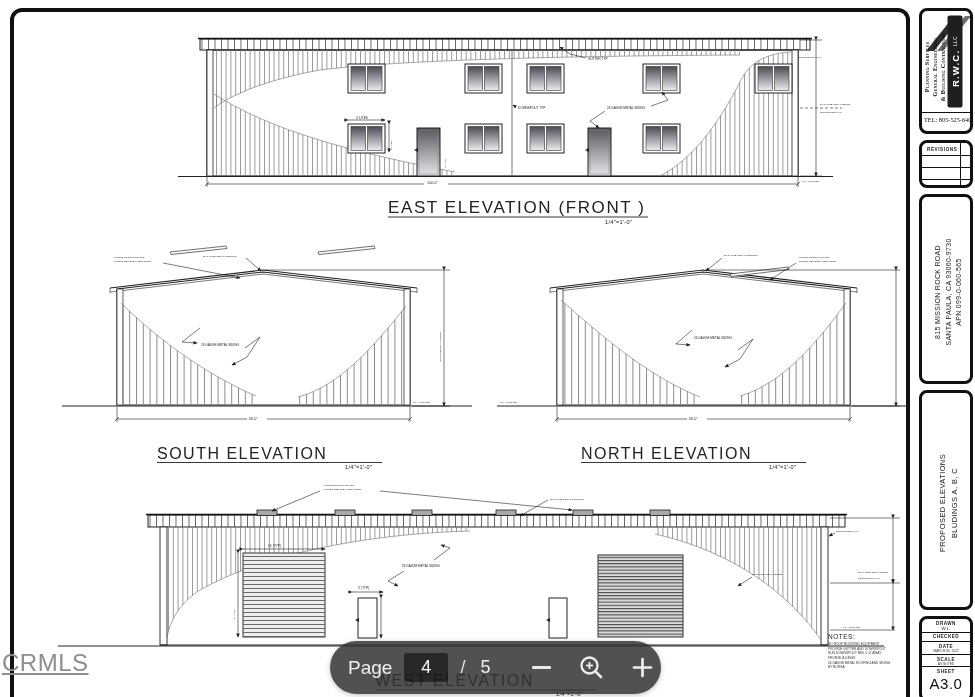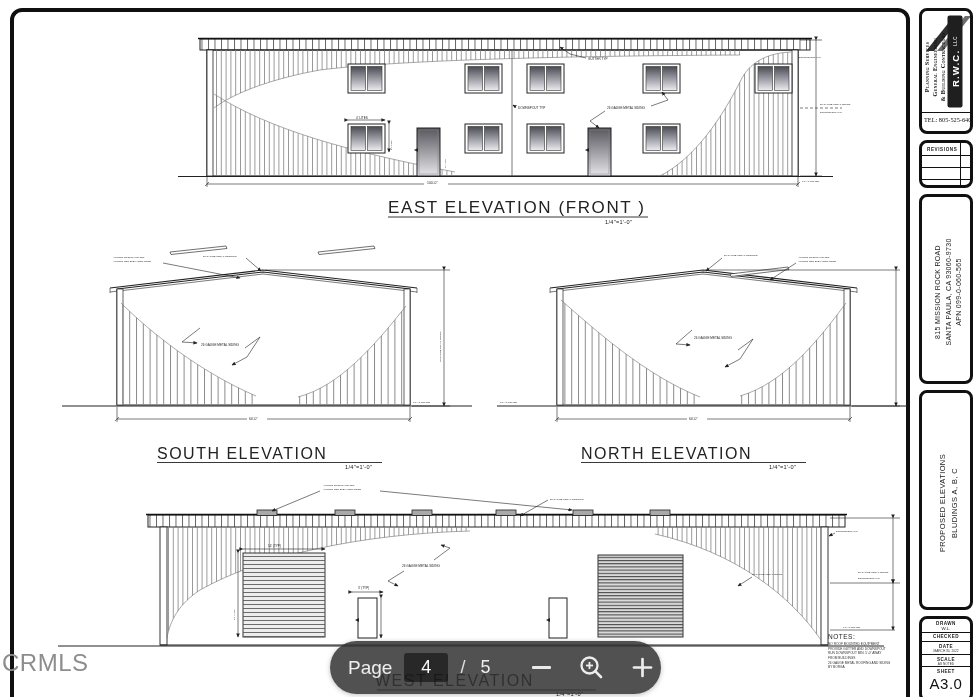--- a/index.html
+++ b/index.html
@@ -31,21 +31,21 @@
   .inf-lab{font-size:4.6px;font-weight:bold;letter-spacing:.5px;padding-top:2px;}
   .inf-val{font-size:4.4px;}
   .inf-tiny{font-size:3.2px;color:#333;}
   .sheet-num{font-size:15px;letter-spacing:.5px;color:#111;padding-top:1px;}
   
   .notes{position:absolute;left:828px;top:633px;width:86px;color:#222;}
   .notes .nh{font-size:6.5px;letter-spacing:.5px;margin-bottom:2px;}
   .notes .nl{font-size:3.2px;line-height:1.45;white-space:nowrap;color:#333;}
   
   .watermark{position:absolute;left:2px;top:649px;font-size:24px;color:#8d8d8d;
-             letter-spacing:.5px;}
+             letter-spacing:.5px;text-decoration:underline;}
   
   .pager{position:absolute;left:330px;top:641px;width:331px;height:53px;border-radius:26.5px;
          background:rgba(50,50,50,.85);display:flex;align-items:center;color:#efefef;
          box-shadow:0 1px 5px rgba(0,0,0,.25);}
   .pager .lab{margin-left:18px;font-size:19px;}
   .pager .pinput{margin-left:12px;width:44px;height:29px;border-radius:3px;
                  background:rgba(8,8,8,.55);display:flex;align-items:center;justify-content:center;
                  font-size:18px;color:#fafafa;}
   .pager .sep{margin-left:12px;font-size:18px;color:#e0e0e0;}
   .pager .tot{margin-left:15px;font-size:18px;}

